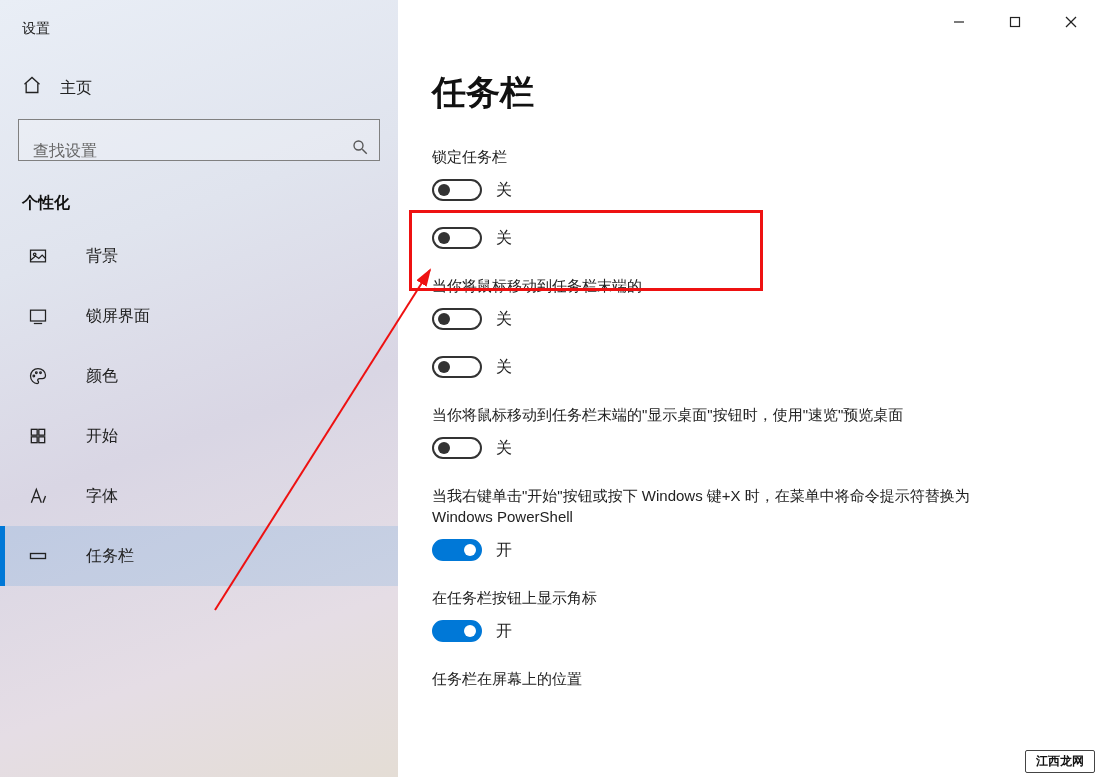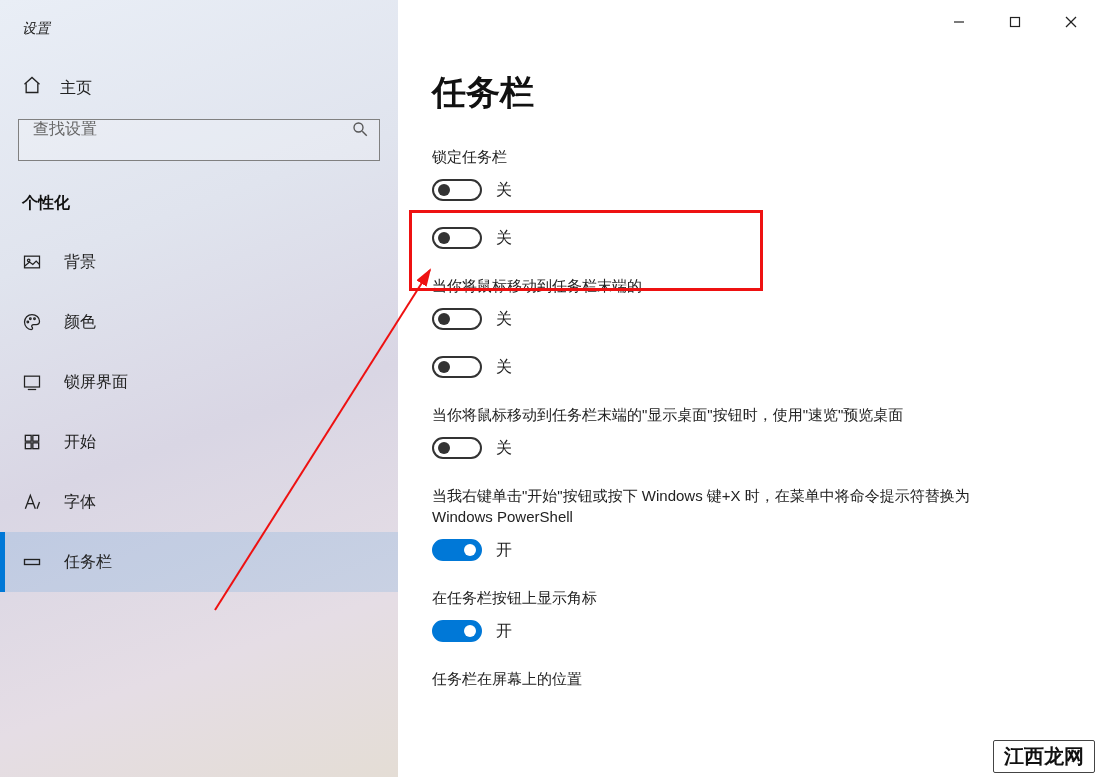--- a/index.html
+++ b/index.html
@@ -5,49 +5,49 @@
   * { box-sizing: border-box; margin: 0; padding: 0; }
   html, body { width: 1099px; height: 777px; font-family: "Microsoft YaHei", "Segoe UI", sans-serif; overflow: hidden; }
   body { background: #fff; position: relative; }
 
   
   .sidebar {
     position: absolute; left: 0; top: 0; width: 398px; height: 777px;
     background: linear-gradient(160deg, #e9eef6 0%, #e0e4ee 30%, #d9d6e4 55%, #e5dde5 80%, #e4ddd5 100%);
   }
   .win-title {
-    position: absolute; top: 20px; left: 22px; font-size: 14px; color: #222; font-style: italic;
+    position: absolute; top: 20px; left: 22px; font-size: 14px; color: #222;
   }
   .title-row {
     display: flex; align-items: center; font-size: 16px; color: #222;
     margin-left: 22px; margin-top: 70px;
   }
   .title-row .icon { width: 26px; display:flex; align-items:center; }
   .title-row .icon svg { width: 20px; height: 20px; }
   .title-row .label { margin-left: 12px; margin-top: 8px; }
 
   .search-box {
     margin: 20px 18px 0 18px; height: 42px; border: 1px solid #808080;
-    background: rgba(255,255,255,0.2); display: flex; align-items: flex-start;
+    background: rgba(255,255,255,0.2); display: flex; align-items: flex-end;
     padding: 0 10px 0 14px; color: #555;
   }
   .search-box input {
     flex: 1; border: none; background: transparent; font-size: 16px; color:#555;
     font-family: inherit; outline: none;
   }
   .search-box input::placeholder { color: #666; }
   .search-box .sicon svg { width: 18px; height: 18px; }
 
   .section-header {
-    margin: 32px 0 18px 22px; font-size: 16px; font-weight: bold; color: #111;
+    margin: 32px 0 12px 22px; font-size: 16px; font-weight: bold; color: #111;
   }
 
   .nav-item {
-    height: 60px; display: flex; align-items: center; padding-left: 22px;
-    font-size: 16px; color: #222; cursor: pointer; position: relative;
+    height: 60px; display: flex; align-items: center; padding-left: 28px;
+    font-size: 16px; color: #222; cursor: pointer; position: relative; gap: 16px;
   }
   .nav-item .icon { width: 28px; display:flex; align-items:center; }
   .nav-item .icon svg { width: 20px; height: 20px; stroke:#222; }
   .nav-item .label { margin-left: 14px; }
   .nav-item.selected { background: rgba(0, 120, 215, 0.12); }
   .nav-item.selected::before {
     content: ""; position: absolute; left: 0; top: 0; bottom: 0; width: 5px;
     background: #0078d7;
   }
 
@@ -84,21 +84,21 @@
   .toggle-state { margin-left: 14px; font-size: 16px; color:#222; }
 
   .red-box {
     position: absolute; border: 3px solid #e11;
     left: 409px; top: 210px; width: 354px; height: 81px; pointer-events:none;
   }
   .arrow-overlay { position:absolute; left:0; top:0; width:1099px; height:777px; pointer-events:none; }
 
   .watermark {
     position:absolute; right:4px; bottom:4px;
-    border:1px solid #444; padding:2px 10px; font-size:20px;
+    border:1px solid #444; padding:2px 10px; font-size:12px;
     background:rgba(255,255,255,0.85); color:#111; font-weight:bold; border-radius:2px;
   }
 </style>
 </head>
 <body>
 
 <div class="sidebar">
   <div class="win-title">设置</div>
 
   <div class="title-row">
@@ -130,37 +130,37 @@
           <circle cx="8" cy="10" r="1.5"></circle>
         <path d="M3 17 L9 12 L13 15 L17 11 L21 15"></path>
       </svg>
     </span>
     <span class="label">背景</span>
   </div>
 
   <div class="nav-item">
     <span class="icon">
       <svg viewBox="0 0 24 24" fill="none" stroke="#222" stroke-width="1.5">
+        <rect x="3" y="5" width="18" height="13"></rect>
+          <line x1="7" y1="21" x2="17" y2="21"></line>
+      </svg>
+    </span>
+    <span class="label">锁屏界面</span>
+  </div>
+
+  <div class="nav-item">
+    <span class="icon">
+      <svg viewBox="0 0 24 24" fill="none" stroke="#222" stroke-width="1.5">
         <path d="M12 3 C7 3 3 7 3 12 C3 17 7 21 11 21 C13 21 13 19 12 18 C11 17 12 15 14 15 L17 15 C20 15 21 13 21 11 C21 7 17 3 12 3 Z"></path>
         <circle cx="7" cy="12" r="1"></circle>
           <circle cx="10" cy="8" r="1"></circle>
           <circle cx="15" cy="8" r="1"></circle>
       </svg>
     </span>
     <span class="label">颜色</span>
-  </div>
-
-  <div class="nav-item">
-    <span class="icon">
-      <svg viewBox="0 0 24 24" fill="none" stroke="#222" stroke-width="1.5">
-        <rect x="3" y="5" width="18" height="13"></rect>
-          <line x1="7" y1="21" x2="17" y2="21"></line>
-      </svg>
-    </span>
-    <span class="label">锁屏界面</span>
   </div>
 
 
   <div class="nav-item">
     <span class="icon">
       <svg viewBox="0 0 24 24" fill="none" stroke="#222" stroke-width="1.6">
         <rect x="4" y="4" width="7" height="7"></rect>
           <rect x="13" y="4" width="7" height="7"></rect>
         <rect x="4" y="13" width="7" height="7"></rect>
           <rect x="13" y="13" width="7" height="7"></rect>

